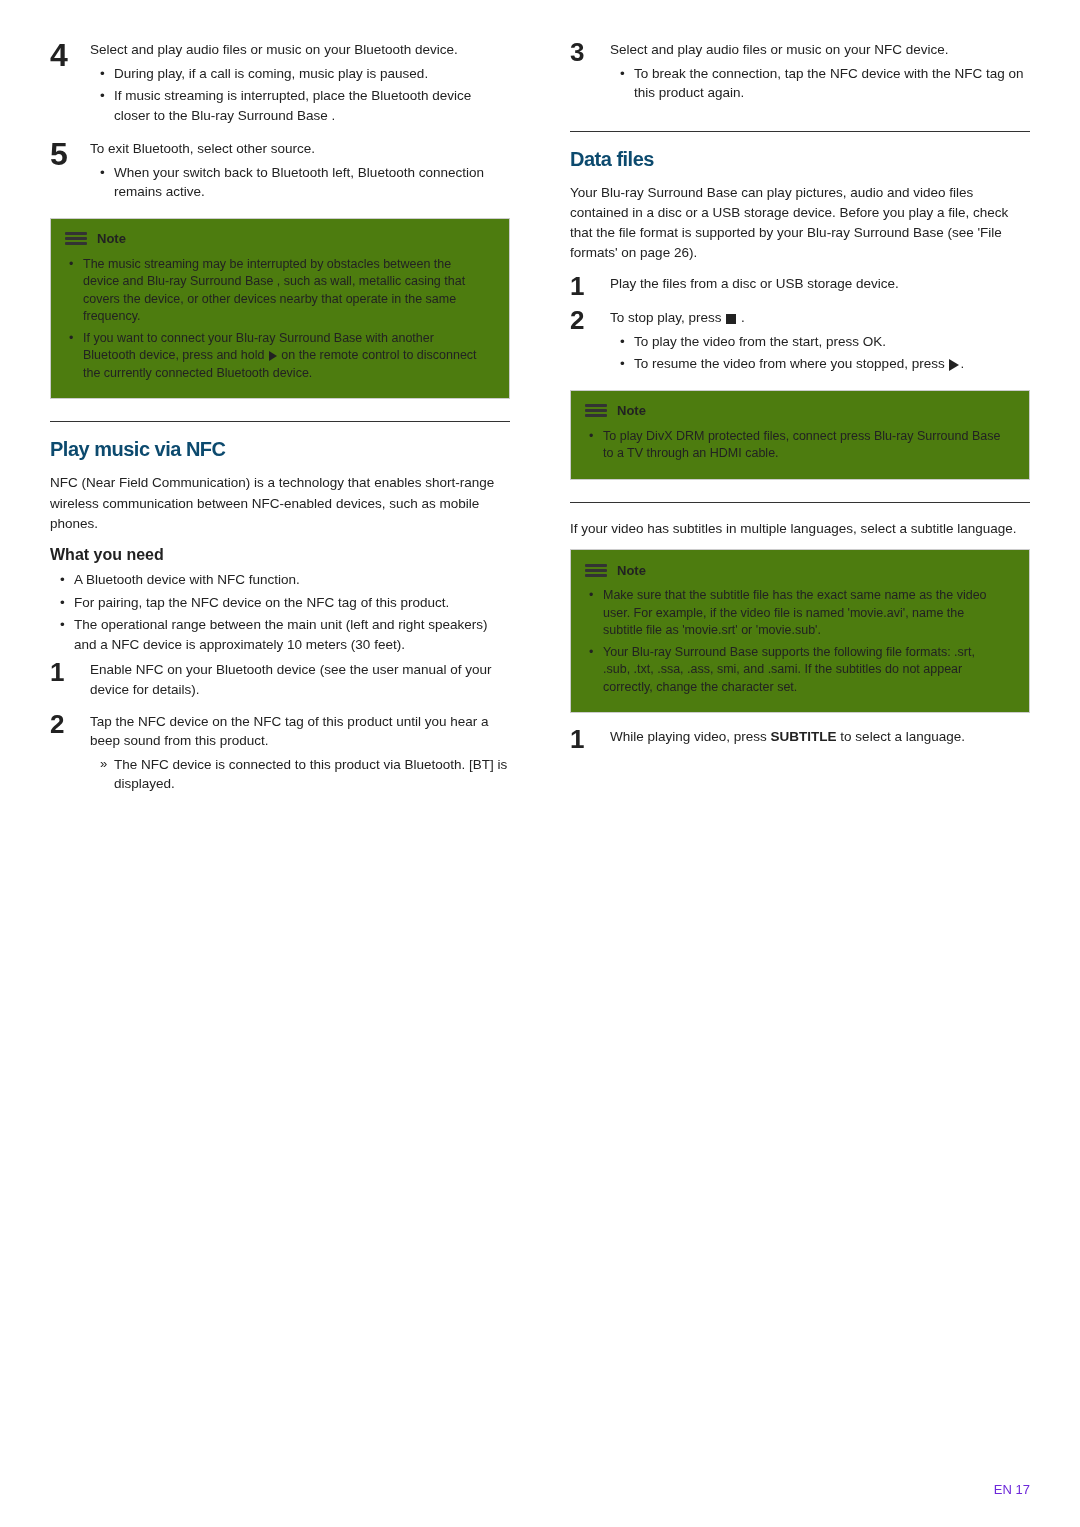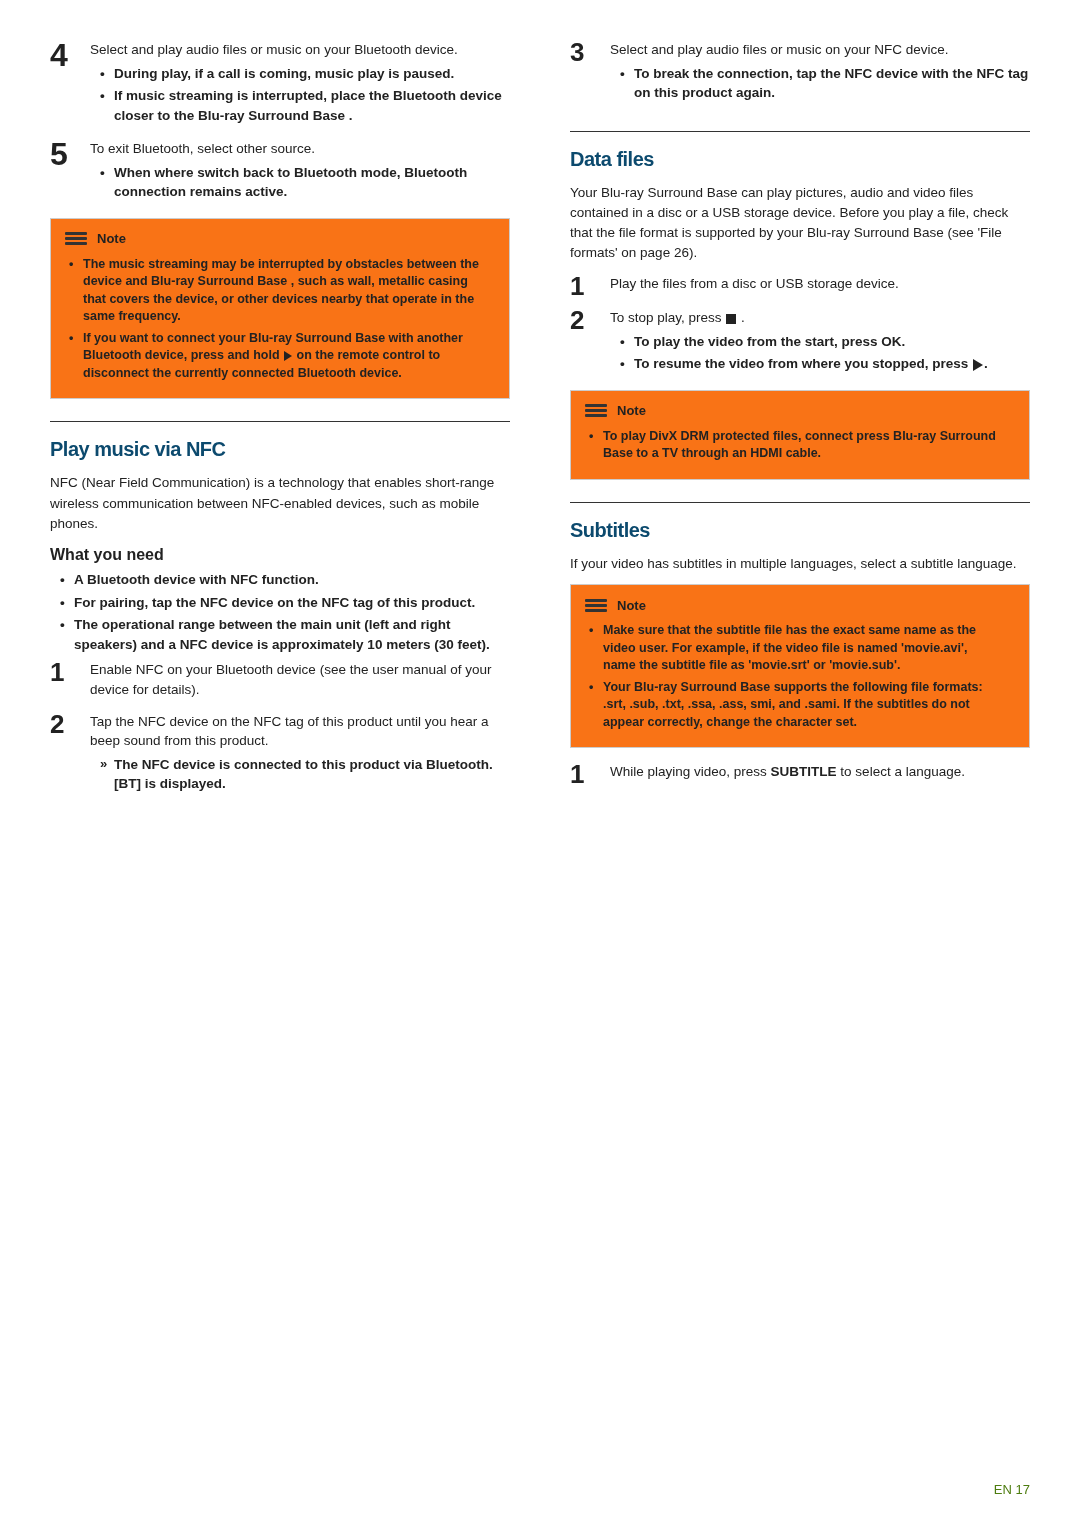--- a/index.html
+++ b/index.html
@@ -69,21 +69,20 @@
     .bullet-list {
       list-style: none;
       padding-left: 10px;
       margin: 4px 0 6px 0;
     }
     .bullet-list li {
       position: relative;
       padding-left: 14px;
       margin-bottom: 3px;
       line-height: 1.45;
-      font-weight: bold;
     }
     .bullet-list li::before {
       content: "•";
       position: absolute;
       left: 0;
       top: 0;
     }
     .bullet-list li.double-arrow::before {
       content: "»";
       font-size: 13px;
@@ -101,21 +100,21 @@
     .subsection-heading {
       font-size: 16px;
       font-weight: bold;
       margin-bottom: 6px;
       margin-top: 12px;
     }
 
     
     .note-box {
       border: 1px solid #ccc;
-      background: #f97316;
+      background: #4d7c0f;
       padding: 10px 28px 10px 12px;
       margin: 10px 0 14px 0;
       font-size: 12.5px;
     }
     .note-header {
       display: flex;
       align-items: center;
       margin-bottom: 7px;
     }
     .note-icon {
@@ -191,21 +190,21 @@
     b, strong {
       font-weight: bold;
     }
 
     
     .page-number {
       position: absolute;
       bottom: 30px;
       right: 50px;
       font-size: 13px;
-      color: #4d7c0f;
+      color: #6d28d9;
     }
 
     .page-wrapper {
       position: relative;
       width: 1080px;
       min-height: 1527px;
     }
   </style>
 </head>
 <body>
@@ -224,21 +223,21 @@
             <li>If music streaming is interrupted, place the Bluetooth device closer to the Blu-ray Surround Base .</li>
           </ul>
         </div>
       </div>
 
       <div class="step">
         <div class="step-number large">5</div>
         <div class="step-content">
           <p>To exit Bluetooth, select other source.</p>
           <ul class="bullet-list">
-            <li>When where switch back to Bluetooth mode, Bluetooth connection remains active.</li>
+            <li>When your switch back to Bluetooth left, Bluetooth connection remains active.</li>
           </ul>
         </div>
       </div>
 
       <div class="note-box">
         <div class="note-header">
           <span class="note-icon">
             <div class="note-icon-bar"></div>
             <div class="note-icon-bar"></div>
             <div class="note-icon-bar"></div>
@@ -334,21 +333,20 @@
           </span>
           <span class="note-label">Note</span>
         </div>
         <ul class="bullet-list">
           <li>To play DivX DRM protected files, connect press Blu-ray Surround Base  to a TV through an HDMI cable.</li>
         </ul>
       </div>
 
       <hr class="divider">
 
-      <div class="section-heading">Subtitles</div>
 
       <p class="body-text">If your video has subtitles in multiple languages, select a subtitle language.</p>
 
       <div class="note-box">
         <div class="note-header">
           <span class="note-icon">
             <div class="note-icon-bar"></div>
             <div class="note-icon-bar"></div>
             <div class="note-icon-bar"></div>
           </span>

